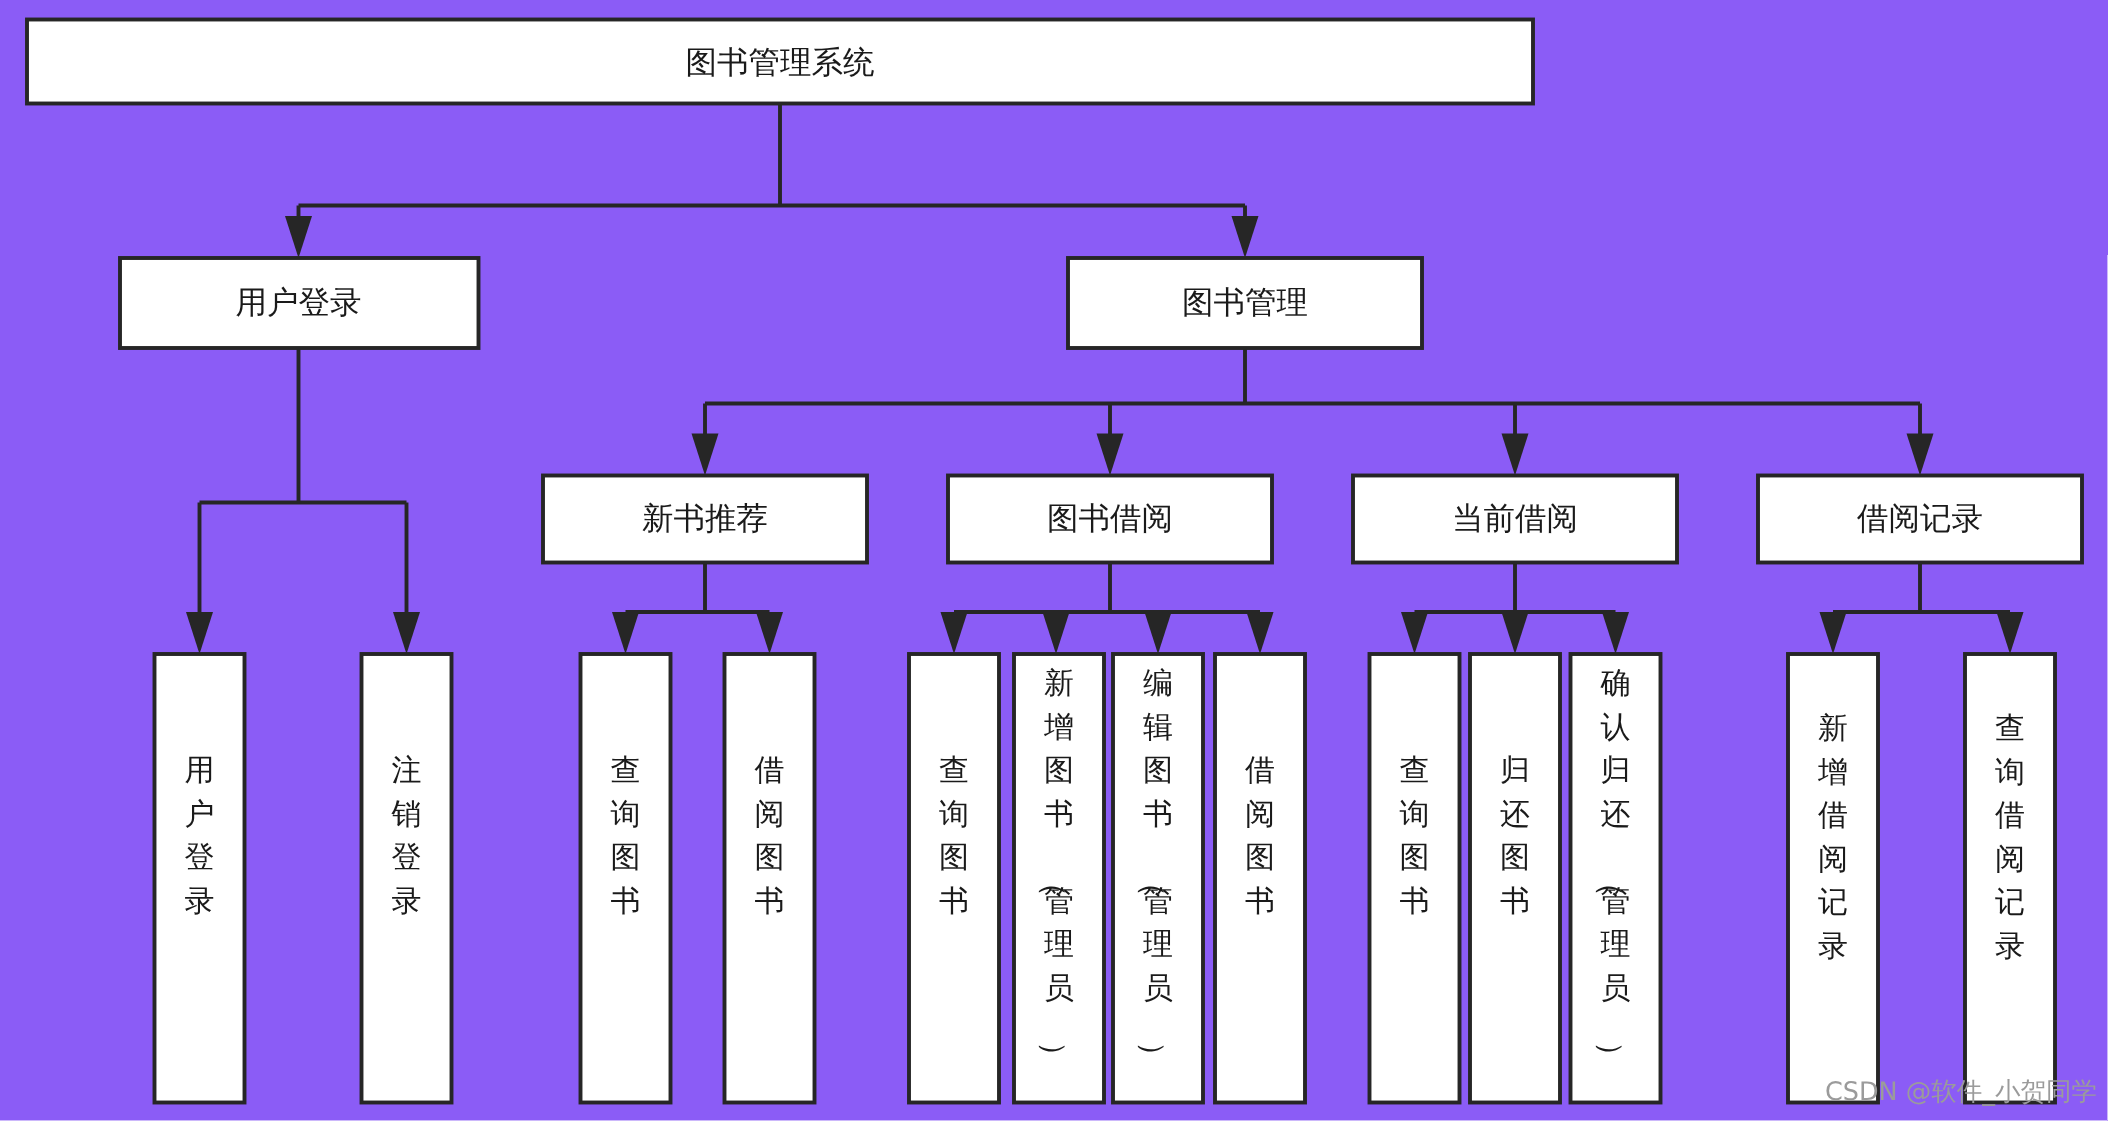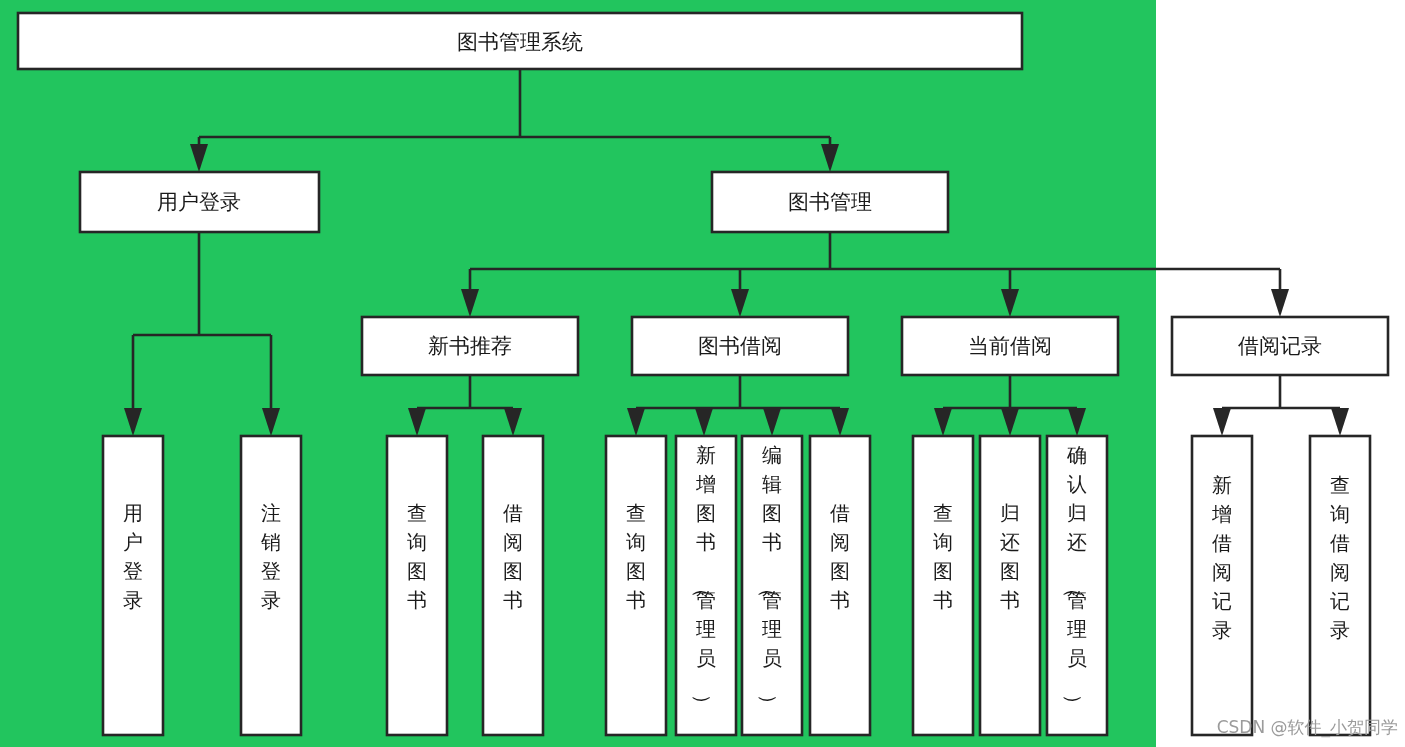--- a/index.html
+++ b/index.html
@@ -9,23 +9,23 @@
     background: #ffffff;
   }
   body {
     width: 1405px;
     height: 747px;
     overflow: hidden;
     font-family: "DejaVu Sans", "Liberation Sans", sans-serif;
   }
   #diagram-root {
     position: relative;
-    width: 1156px;
+    width: 1405px;
     height: 747px;
-    background: #22c55e;
+    background: #8b5cf6;
   }
   svg#tree-svg {
     position: absolute;
     left: 0;
     top: 0;
     width: 1405px;
     height: 747px;
     display: block;
   }
   .node-box {

